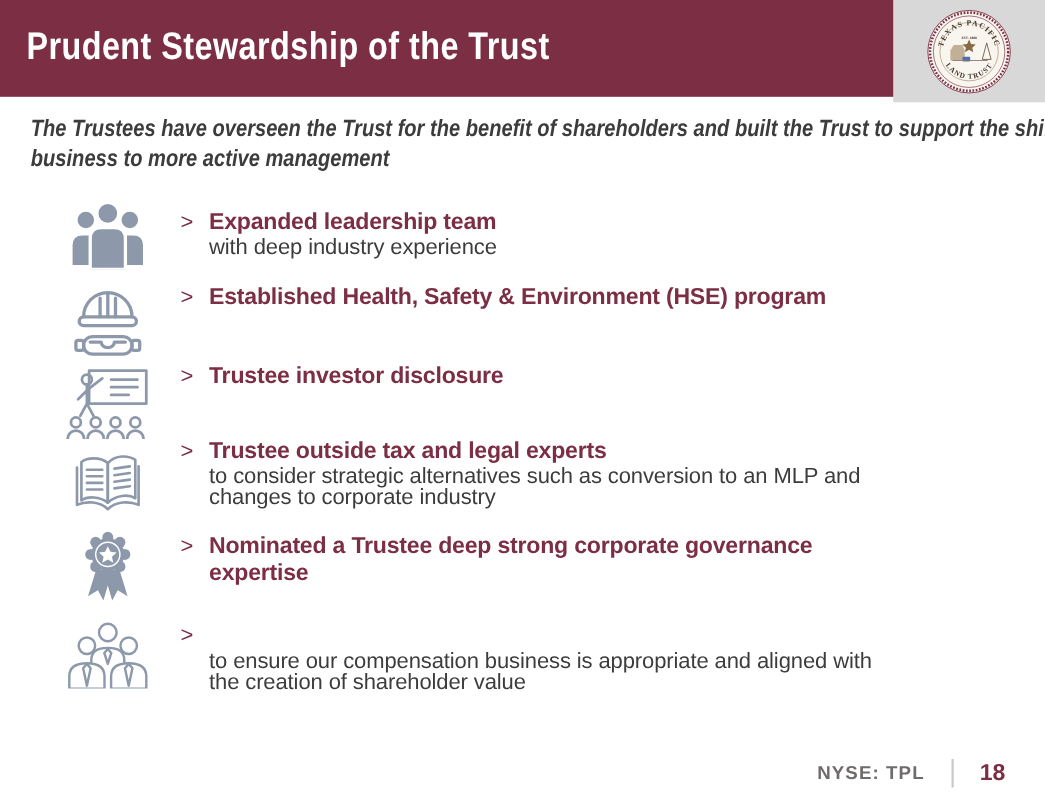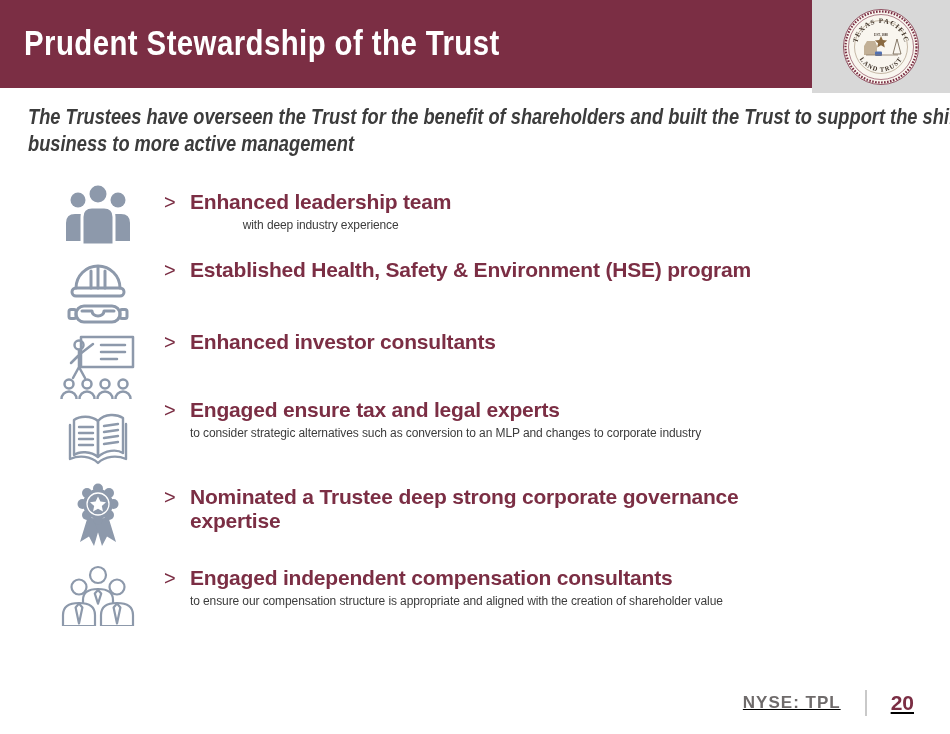--- a/index.html
+++ b/index.html
@@ -22,30 +22,30 @@
 
   
   .row{position:absolute;left:0;width:950px;}
   .icon-cell{position:absolute;left:56px;width:84px;display:flex;justify-content:center;
              color:var(--icon-gray,#8d99ab);}
   .text-cell{position:absolute;left:164px;}
   .head-line{display:flex;align-items:flex-start;}
   .chev{color:var(--maroon,#7b2e44);font-size:20px;font-weight:400;flex:0 0 26px;width:26px;padding-top:1px;}
   .heading{color:var(--maroon,#7b2e44);font-weight:bold;font-size:21px;line-height:24px;
            max-width:620px;letter-spacing:-0.2px;}
-  .sub{color:var(--text-dark,#3c3c3c);font-size:12px;line-height:19px;margin:2px 0 0 26px;
-       max-width:605px;letter-spacing:-0.1px;text-align:center;}
+  .sub{color:var(--text-dark,#3c3c3c);font-size:20px;line-height:19px;margin:2px 0 0 26px;
+       max-width:605px;letter-spacing:-0.1px;}
   .r1{top:181px} .r2{top:252px} .r3{top:329px} .r4{top:397px} .r5{top:477px} .r6{top:559px}
   .r1 .text-cell{top:9px} .r2 .text-cell{top:6px} .r3 .text-cell{top:1px}
   .r4 .text-cell{top:1px} .r5 .text-cell{top:8px} .r6 .text-cell{top:7px}
   .r1 .icon-cell{top:2px} .r2 .icon-cell{top:2px} .r3 .icon-cell{top:2px}
   .r4 .icon-cell{top:14px} .r5 .icon-cell{top:1px} .r6 .icon-cell{top:5px}
 
   
-  .footer{position:absolute;top:690px;right:36px;display:flex;align-items:center;gap:24px;text-decoration:underline;}
+  .footer{position:absolute;top:690px;right:36px;display:flex;align-items:center;gap:24px;}
   .ticker{color:var(--footer-gray,#6f6b6b);font-weight:bold;font-size:17px;letter-spacing:1px;}
   .v-divider{width:2px;height:26px;background:var(--divider,#c9c9c9);}
   .pagenum{color:var(--maroon,#7b2e44);font-weight:bold;font-size:21px;}
 </style>
 </head>
 <body>
 
 <div class="slide">
 
   <div class="header-bar">
@@ -89,21 +89,21 @@
           <circle cx="54" cy="17" r="7.5"></circle>
           <path d="M42,58 V40 q0,-9 9,-9 h6 q9,0 9,9 v18 z"></path>
           <circle cx="34" cy="11" r="10" stroke="#fff" stroke-width="3"></circle>
           <path d="M18,62 V34 q0,-10 10,-10 h12 q10,0 10,10 v28 z" stroke="#fff" stroke-width="3"></path>
         </g>
       </svg>
     </div>
     <div class="text-cell">
       <div class="head-line">
         <span class="chev">&gt;</span>
-        <span class="heading">Enhanced leadership team</span>
+        <span class="heading">Expanded leadership team</span>
       </div>
       <div class="sub">with deep industry experience</div>
     </div>
   </div>
 
   <div class="row r2">
     <div class="icon-cell">
       <svg width="64" height="76" viewBox="0 0 64 76">
         <g fill="none" stroke="currentColor" stroke-width="3" stroke-linecap="round" stroke-linejoin="round">
           <path d="M10,34 a22,22 0 0 1 44,0"></path>
@@ -140,41 +140,41 @@
           <circle cx="46" cy="53" r="4.5"></circle>
             <path d="M38.5,68 a7.5,7.5 0 0 1 15,0"></path>
           <circle cx="64" cy="53" r="4.5"></circle>
             <path d="M56.5,68 a7.5,7.5 0 0 1 15,0"></path>
         </g>
       </svg>
     </div>
     <div class="text-cell">
       <div class="head-line">
         <span class="chev">&gt;</span>
-        <span class="heading">Enhanced investor consultants</span>
+        <span class="heading">Trustee investor disclosure</span>
       </div>
     </div>
   </div>
 
   <div class="row r4">
     <div class="icon-cell">
       <svg width="62" height="58" viewBox="0 0 62 58">
         <g fill="none" stroke="currentColor" stroke-width="2.4" stroke-linecap="round" stroke-linejoin="round">
           <path d="M31,10 C24,4 12,5 7,9 V44 C12,40 24,40 31,46 Z"></path>
           <path d="M31,10 C38,2 50,3 56,7 V42 C50,38 38,39 31,46 Z"></path>
           <path d="M3,14 V48 C12,44 24,45 31,52 C38,45 50,44 59,48 V13"></path>
           <path d="M12,16 h14 M12,22 h14 M12,28 h14 M12,34 h14"></path>
           <path d="M37,15 l14,-2 M37,21 l14,-2 M37,27 l14,-2 M37,33 l14,-2"></path>
         </g>
       </svg>
     </div>
     <div class="text-cell">
       <div class="head-line">
         <span class="chev">&gt;</span>
-        <span class="heading">Engaged ensure tax and legal experts</span>
+        <span class="heading">Trustee outside tax and legal experts</span>
       </div>
       <div class="sub">to consider strategic alternatives such as conversion to an MLP and changes to corporate industry</div>
     </div>
   </div>
 
   <div class="row r5">
     <div class="icon-cell">
       <svg width="60" height="74" viewBox="0 0 60 74">
         <g fill="currentColor">
           <path d="M20,38 L12,64 L21,58.5 L26,68 L33,44 Z"></path>
@@ -213,25 +213,24 @@
           <path d="M21,39.5 l-3.4,4 3.4,16 3.4,-16 z" fill="none"></path>
           <circle cx="59" cy="23" r="7.5"></circle>
           <path d="M43,62 V51 q0,-12 16,-12 q16,0 16,12 v11 z"></path>
           <path d="M59,39.5 l-3.4,4 3.4,16 3.4,-16 z" fill="none"></path>
         </g>
       </svg>
     </div>
     <div class="text-cell">
       <div class="head-line">
         <span class="chev">&gt;</span>
-        <span class="heading">Engaged independent compensation consultants</span>
-      </div>
-      <div class="sub">to ensure our compensation structure is appropriate and aligned with the creation of shareholder value</div>
+      </div>
+      <div class="sub">to ensure our compensation business is appropriate and aligned with the creation of shareholder value</div>
     </div>
   </div>
 
   <div class="footer">
     <span class="ticker">NYSE: TPL</span>
     <span class="v-divider"></span>
-    <span class="pagenum">20</span>
+    <span class="pagenum">18</span>
   </div>
 
 </div>
 
 </body></html>

